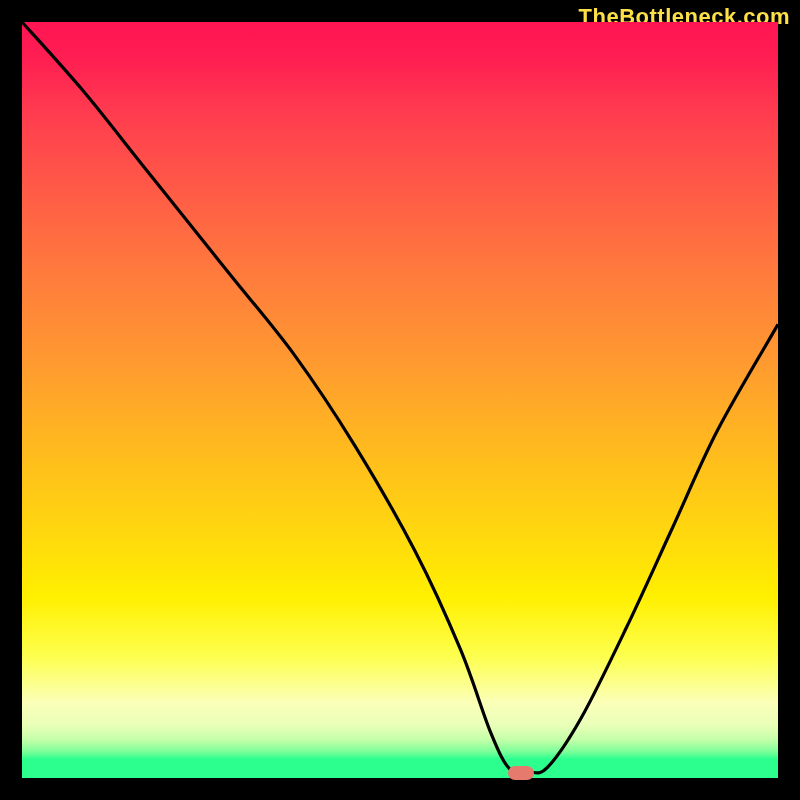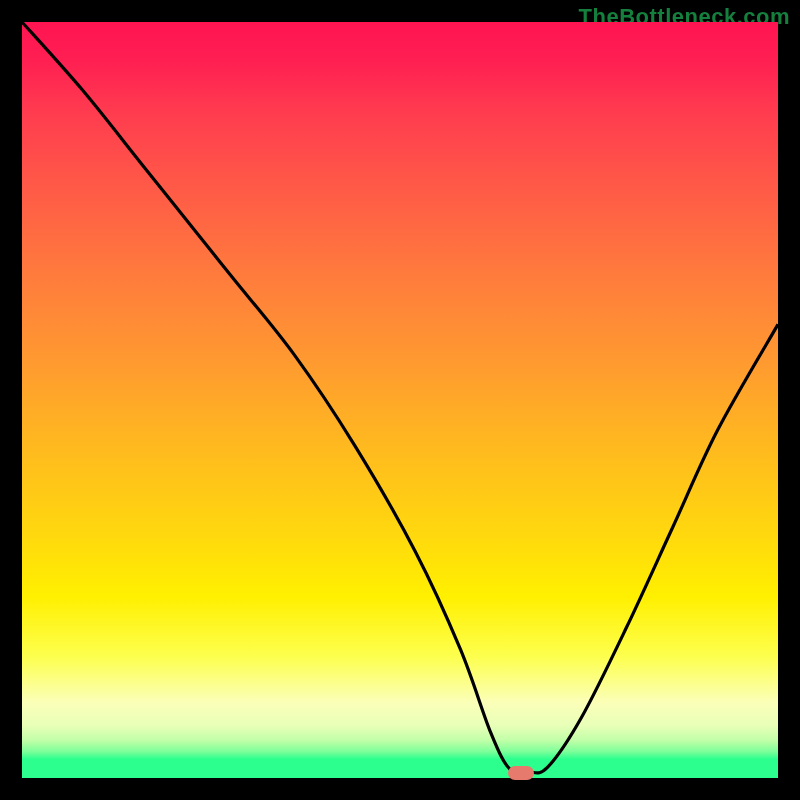--- a/index.html
+++ b/index.html
@@ -14,21 +14,21 @@
   .frame {
     position: relative;
     width: 800px;
     height: 800px;
     background: #000;
   }
   .watermark {
     position: absolute;
     top: 4px;
     right: 10px;
-    color: #15803d;
+    color: #fde047;
     font-size: 22px;
     font-weight: 600;
     letter-spacing: 0.5px;
     user-select: none;
   }
   .plot {
     position: absolute;
     left: 22px;
     top: 22px;
     width: 756px;

